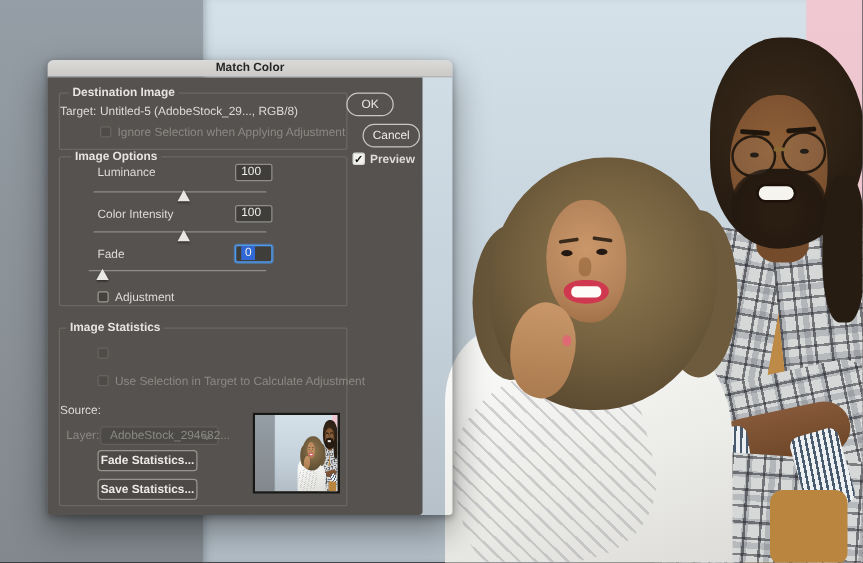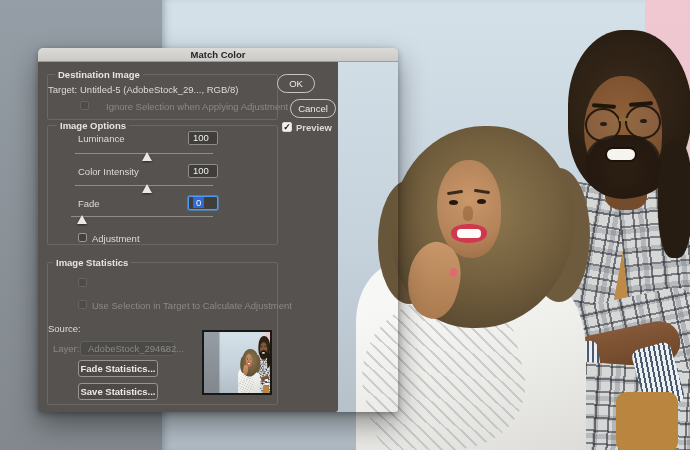--- a/index.html
+++ b/index.html
@@ -69,21 +69,21 @@
   .w-eye.l{left:449px;top:200px;}
   .w-eye.r{left:477px;top:199px;}
   .w-nose{left:463px;top:206px;width:10px;height:15px;background:rgba(130,85,45,.45);border-radius:40%;}
   .w-lips{left:451px;top:224px;width:36px;height:19px;background:#d0384f;border-radius:45% 45% 50% 50%;}
   .w-teeth{left:457px;top:229px;width:24px;height:9px;background:#fdfcf8;border-radius:4px;}
   .w-hand{left:408px;top:242px;width:52px;height:76px;transform:rotate(16deg);border-radius:45% 55% 40% 60%;
     background:linear-gradient(170deg,#c9976a,#a97a4e);}
   .w-nail{left:450px;top:268px;width:7px;height:9px;background:#e06a74;border-radius:50%;}
 
   
-  .dialog{position:absolute;left:38px;top:48px;width:360px;height:364px;z-index:10;
+  .dialog{position:absolute;left:38px;top:48px;width:324px;height:364px;z-index:10;
     border-radius:5px 5px 3px 3px;box-shadow:0 12px 28px rgba(0,0,0,.40),0 2px 6px rgba(0,0,0,.30);}
   .titlebar{position:relative;height:14px;background:linear-gradient(#dadad8,#cbcac7);border-radius:5px 5px 0 0;
     border-bottom:1px solid #9c9b98;text-align:center;font-size:9.5px;font-weight:bold;color:#262626;line-height:14px;}
   .dlg-body{position:relative;width:300px;height:350px;background:#555250;border-radius:0 0 3px 3px;
     color:#e3e2e0;font-size:9.5px;}
   .grp{position:absolute;border:1px solid #6b6863;border-radius:2px;}
   .legend{position:absolute;background:#555250;padding:0 3px;font-weight:bold;color:#e6e5e2;white-space:nowrap;}
   .lbl{position:absolute;white-space:nowrap;color:#dddcd9;}
   .lbl.dis{color:#8b8984;}
   .field{position:absolute;width:30px;height:14px;background:#403e3b;border:1px solid #8f8d88;border-radius:2px;
@@ -164,21 +164,21 @@
     <div class="titlebar">
       <span>Match Color</span>
     </div>
     <div class="dlg-body">
 
       <div class="grp" style="left:9px;top:12px;width:231px;height:46px;"></div>
       <span class="legend" style="left:17px;top:7px;">Destination Image</span>
       <span class="lbl" style="left:10px;top:22px;">Target:</span>
       <span class="lbl" style="left:42px;top:22px;">Untitled-5 (AdobeStock_29..., RGB/8)</span>
       <span class="cb dis" style="left:42px;top:39px;"></span>
-      <span class="lbl dis" style="left:68px;top:39px;">Ignore Selection when Applying Adjustment</span>
+      <span class="lbl dis" style="left:56px;top:39px;">Ignore Selection when Applying Adjustment</span>
 
       <div class="grp" style="left:9px;top:63px;width:231px;height:120px;"></div>
       <span class="legend" style="left:19px;top:58px;">Image Options</span>
 
       <span class="lbl" style="left:40px;top:71px;">Luminance</span>
       <div class="field" style="left:150px;top:69px;"><span>100</span></div>
       <div class="track" style="top:91px;"></div>
       <div class="thumbTri" style="left:104px;top:90px;"></div>
 
       <span class="lbl" style="left:40px;top:104px;">Color Intensity</span>

